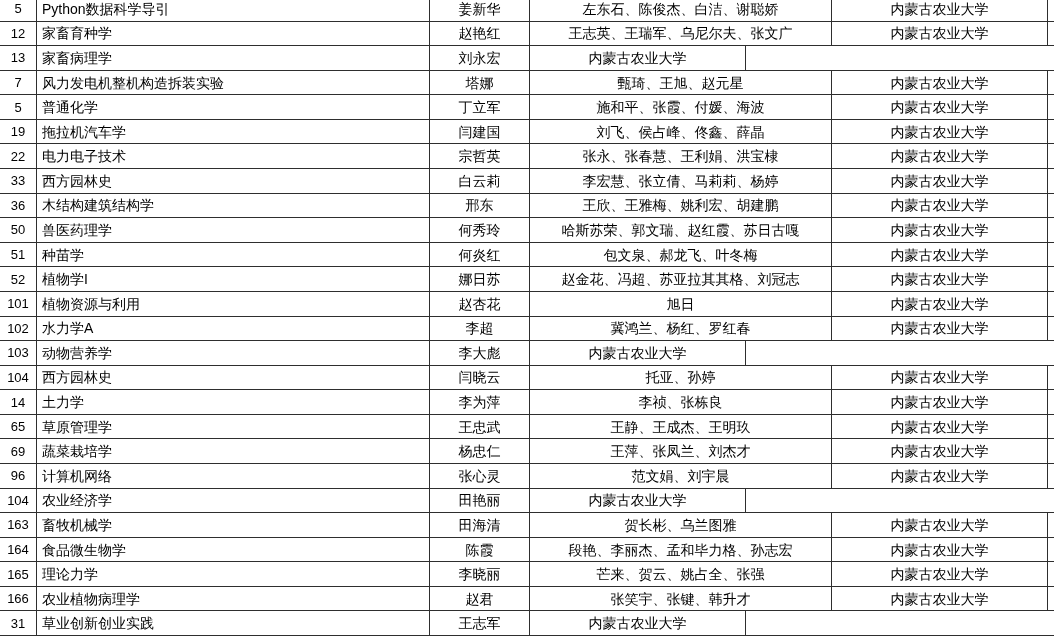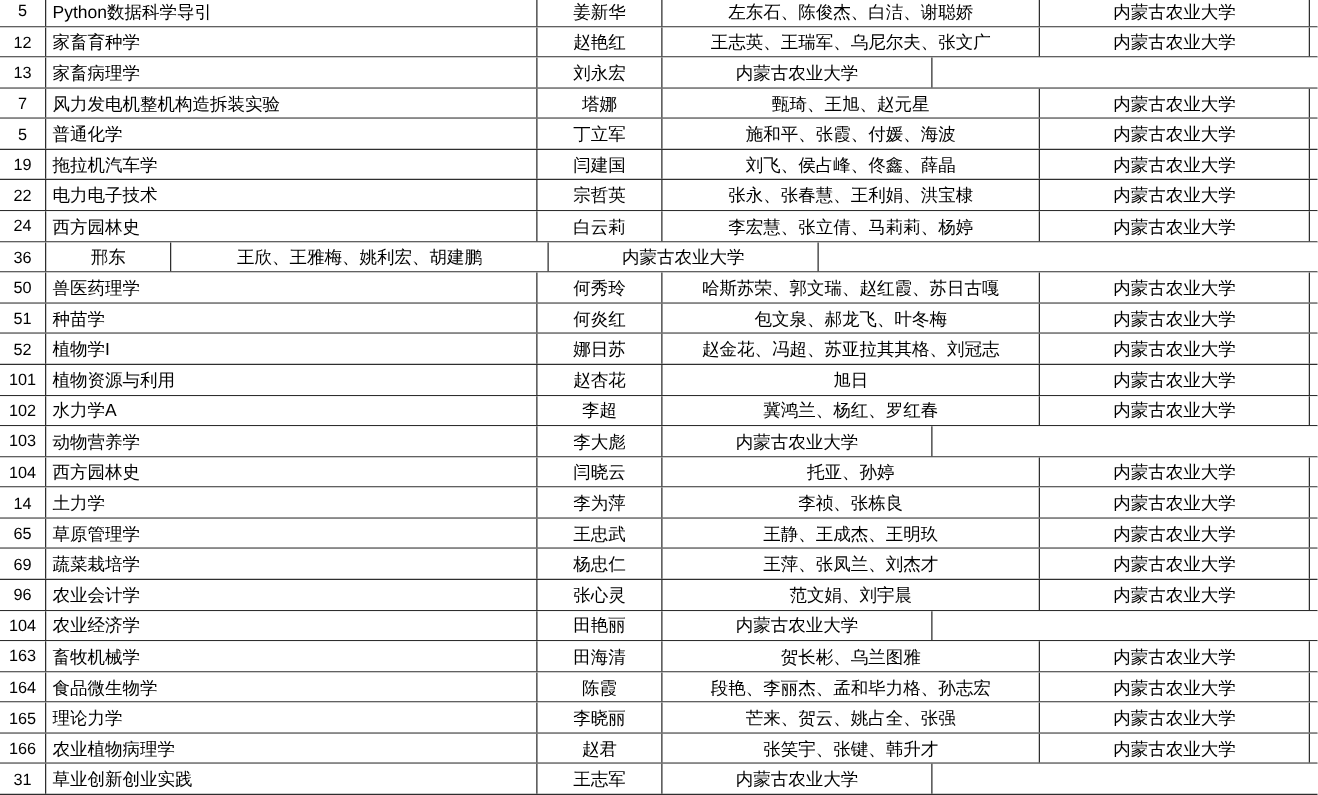--- a/index.html
+++ b/index.html
@@ -94,29 +94,30 @@
     </div>
     <div class="trow">
       <div class="cell c-num">22</div>
       <div class="cell c-course">电力电子技术</div>
       <div class="cell c-teach">宗哲英</div>
       <div class="cell c-co">张永、张春慧、王利娟、洪宝棣</div>
       <div class="cell c-uni">内蒙古农业大学</div>
       <div class="cell c-sliver"></div>
     </div>
     <div class="trow">
-      <div class="cell c-num">24</div>
+      <div class="cell c-num">33</div>
       <div class="cell c-course">西方园林史</div>
       <div class="cell c-teach">白云莉</div>
       <div class="cell c-co">李宏慧、张立倩、马莉莉、杨婷</div>
       <div class="cell c-uni">内蒙古农业大学</div>
       <div class="cell c-sliver"></div>
     </div>
     <div class="trow">
       <div class="cell c-num">36</div>
+      <div class="cell c-course">木结构建筑结构学</div>
       <div class="cell c-teach">邢东</div>
       <div class="cell c-co">王欣、王雅梅、姚利宏、胡建鹏</div>
       <div class="cell c-uni">内蒙古农业大学</div>
       <div class="cell c-sliver"></div>
     </div>
     <div class="trow">
       <div class="cell c-num">50</div>
       <div class="cell c-course">兽医药理学</div>
       <div class="cell c-teach">何秀玲</div>
       <div class="cell c-co">哈斯苏荣、郭文瑞、赵红霞、苏日古嘎</div>
@@ -189,21 +190,21 @@
     <div class="trow">
       <div class="cell c-num">69</div>
       <div class="cell c-course">蔬菜栽培学</div>
       <div class="cell c-teach">杨忠仁</div>
       <div class="cell c-co">王萍、张凤兰、刘杰才</div>
       <div class="cell c-uni">内蒙古农业大学</div>
       <div class="cell c-sliver"></div>
     </div>
     <div class="trow">
       <div class="cell c-num">96</div>
-      <div class="cell c-course">农业会计学</div>
+      <div class="cell c-course">计算机网络</div>
       <div class="cell c-teach">张心灵</div>
       <div class="cell c-co">范文娟、刘宇晨</div>
       <div class="cell c-uni">内蒙古农业大学</div>
       <div class="cell c-sliver"></div>
     </div>
     <div class="trow">
       <div class="cell c-num">104</div>
       <div class="cell c-course">农业经济学</div>
       <div class="cell c-teach">田艳丽</div>
       <div class="cell c-uni">内蒙古农业大学</div>

